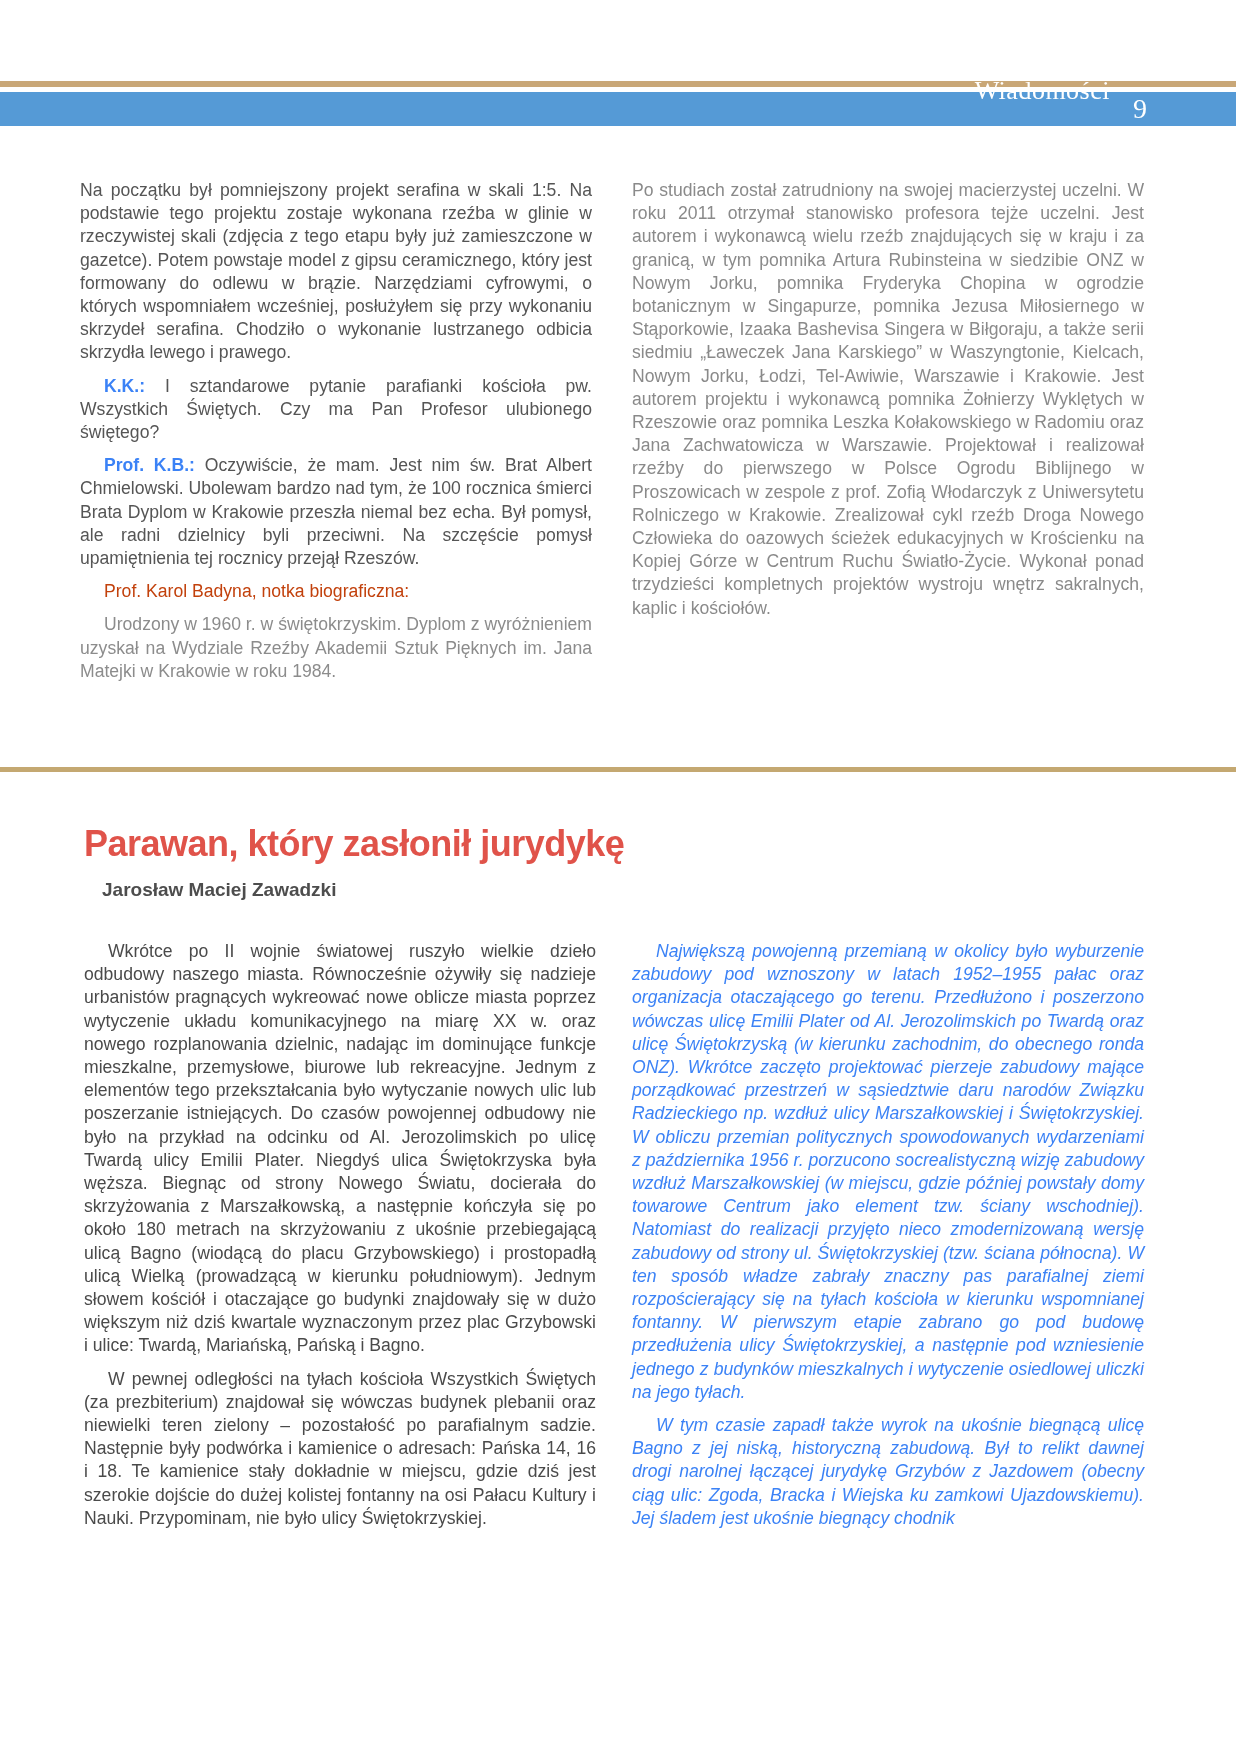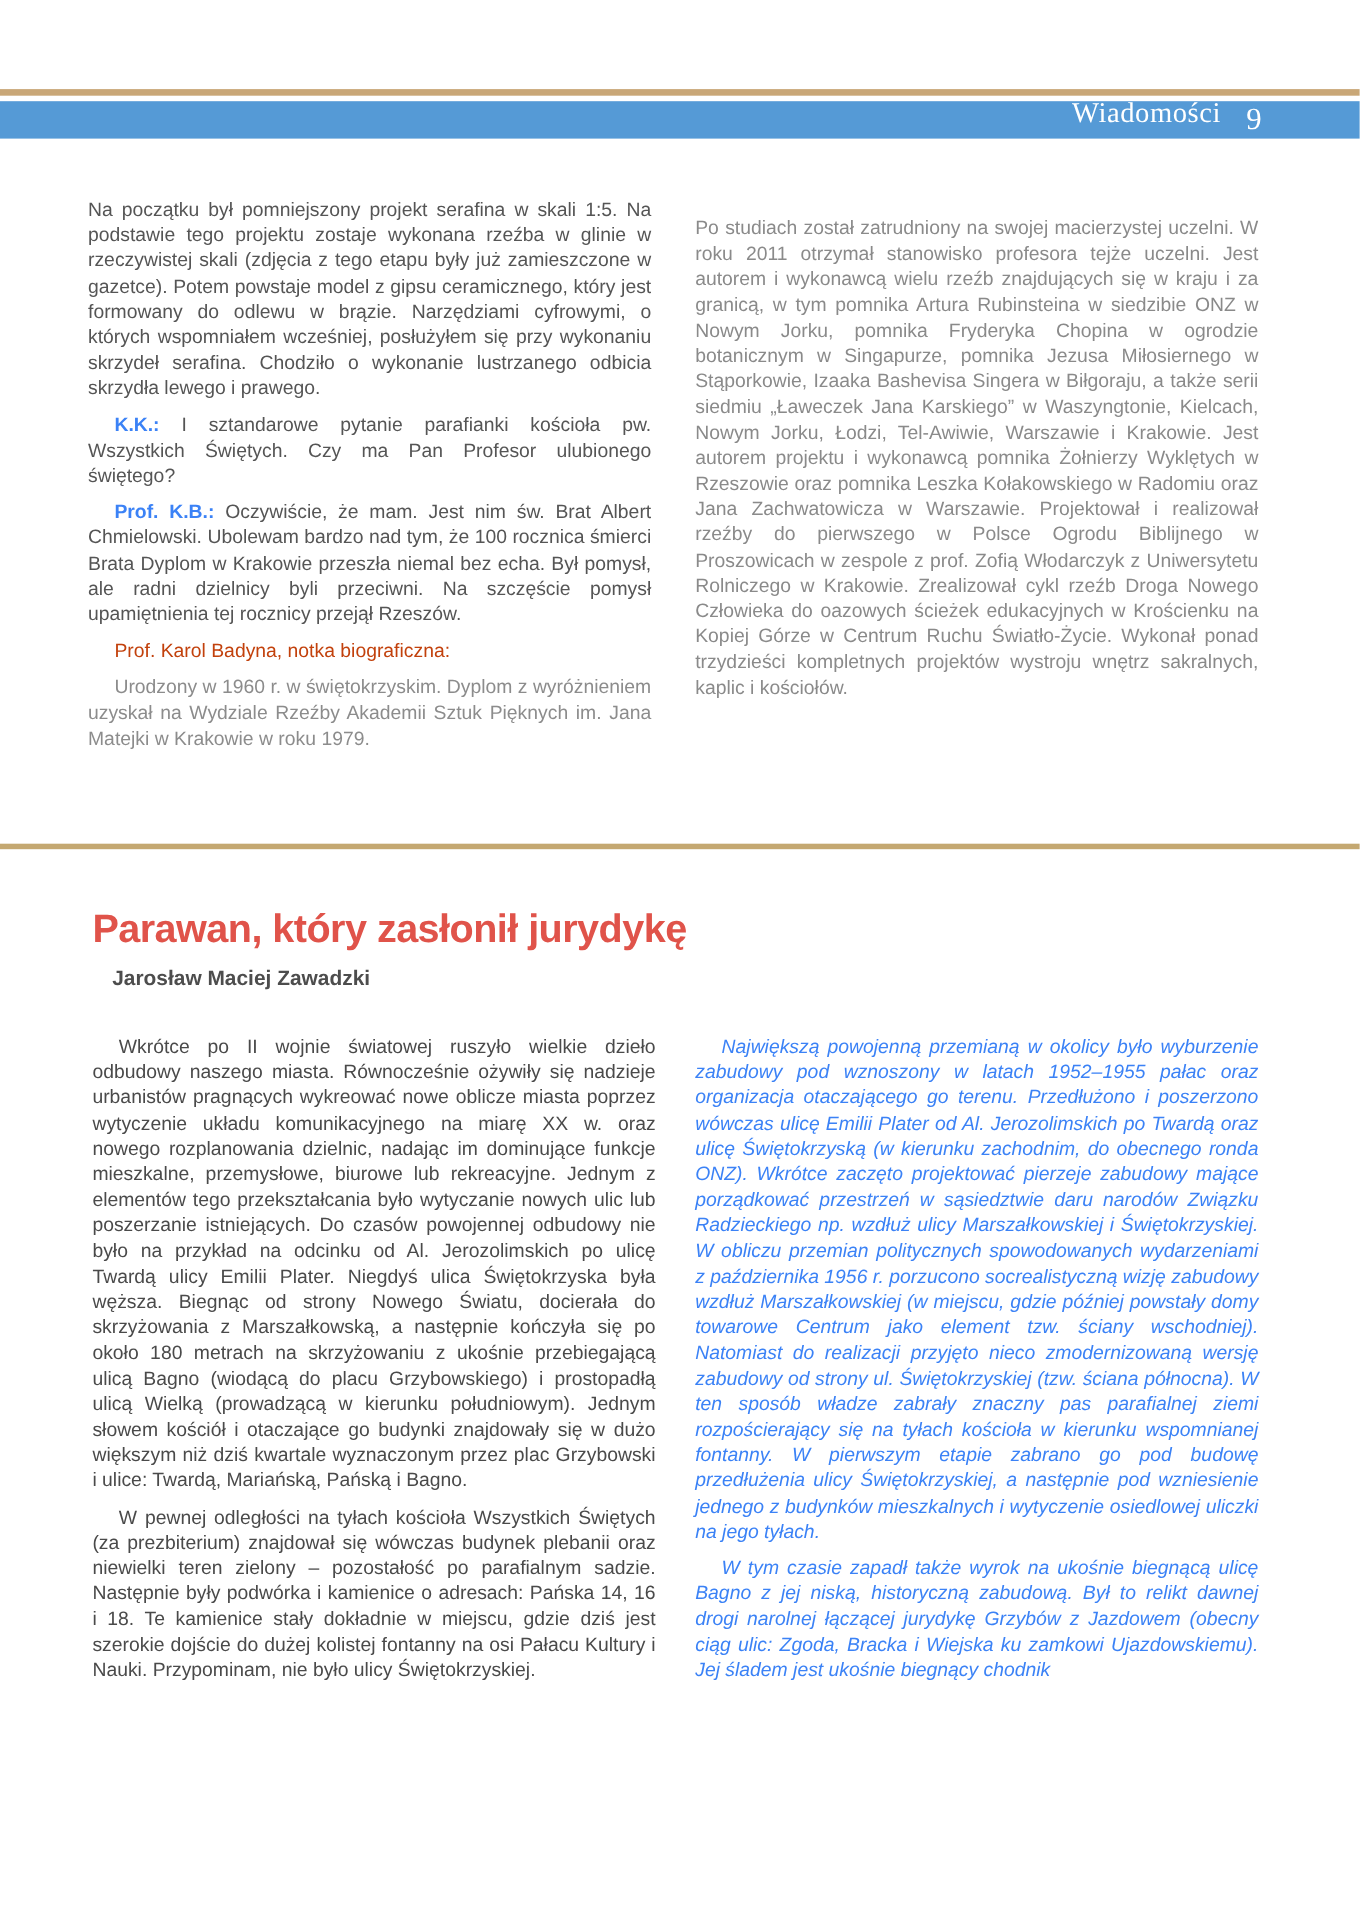--- a/index.html
+++ b/index.html
@@ -1,28 +1,28 @@
 <!DOCTYPE html>
 <html><head>
   <meta charset="utf-8">
   <style>
     html, body { margin: 0; padding: 0; background: #ffffff; }
     body { width: 1240px; height: 1754px; position: relative; overflow: hidden;
            font-family: "Liberation Sans", sans-serif; color: #4a4a4a; }
     .gold-rule-top { position: absolute; left: 0; top: 81px; width: 1236px; height: 6px; background: #c9a777; }
     .header-band { position: absolute; left: 0; top: 92px; width: 1236px; height: 34px; background: #559ad6; }
-    .header-title { position: absolute; right: 130px; top: 88px; font-family: "Liberation Serif", serif;
+    .header-title { position: absolute; right: 130px; top: 76px; font-family: "Liberation Serif", serif;
                     font-size: 26px; color: #ffffff; letter-spacing: 0.5px; }
     .header-page { position: absolute; left: 1133px; top: 93px; font-family: "Liberation Serif", serif;
                    font-size: 28px; color: #ffffff; }
     .col { position: absolute; width: 512px; font-size: 17.6px; line-height: 23.2px; text-align: justify; }
     .col p { margin: 0 0 10px 0; text-indent: 24px; }
     .col p.noindent { text-indent: 0; }
     .top-left { left: 80px; top: 179px; color: #555; }
-    .top-right { left: 632px; top: 196px; color: #8a8a8a; }
+    .top-right { left: 632px; top: 179px; color: #8a8a8a; }
     .gray { color: #8c8c8c; }
     .bio-head { color: #c2410c; }
     b.speaker { color: #3b82f6; font-weight: bold; }
     .gold-rule-mid { position: absolute; left: 0; top: 767px; width: 1236px; height: 5px; background: #c4a871; }
     .article-title { position: absolute; left: 84px; top: 823px; font-size: 36px; font-weight: bold;
                      color: #e0534a; letter-spacing: -0.5px; }
     .article-author { position: absolute; left: 84px; top: 879px; font-size: 19px; font-weight: bold; color: #4d4d4d; margin-left: 18px; }
     .bot-left { left: 84px; top: 940px; color: #4a4a4a; }
     .bot-right { left: 632px; top: 940px; color: #3b82f6; font-style: italic; }
   </style>
@@ -32,21 +32,21 @@
 <div class="gold-rule-top"></div>
 <div class="header-band"></div>
 <div class="header-title">Wiadomości</div>
 <div class="header-page">9</div>
 
 <div class="col top-left">
   <p class="noindent">Na początku był pomniejszony projekt serafina w skali 1:5. Na podstawie tego projektu zostaje wykonana rzeźba w glinie w rzeczywistej skali (zdjęcia z tego etapu były już zamieszczone w gazetce). Potem powstaje model z gipsu ceramicznego, który jest formowany do odlewu w brązie. Narzędziami cyfrowymi, o których wspomniałem wcześniej, posłużyłem się przy wykonaniu skrzydeł serafina. Chodziło o wykonanie lustrzanego odbicia skrzydła lewego i prawego.</p>
   <p><b class="speaker">K.K.:</b><span> I sztandarowe pytanie parafianki kościoła pw. Wszystkich Świętych. Czy ma Pan Profesor ulubionego świętego?</span></p>
   <p><b class="speaker">Prof. K.B.:</b><span> Oczywiście, że mam. Jest nim św. Brat Albert Chmielowski. Ubolewam bardzo nad tym, że 100 rocznica śmierci Brata Dyplom w Krakowie przeszła niemal bez echa. Był pomysł, ale radni dzielnicy byli przeciwni. Na szczęście pomysł upamiętnienia tej rocznicy przejął Rzeszów.</span></p>
   <p class="bio-head">Prof. Karol Badyna, notka biograficzna:</p>
-  <p class="gray">Urodzony w 1960 r. w świętokrzyskim. Dyplom z wyróżnieniem uzyskał na Wydziale Rzeźby Akademii Sztuk Pięknych im. Jana Matejki w Krakowie w roku 1979.</p>
+  <p class="gray">Urodzony w 1960 r. w świętokrzyskim. Dyplom z wyróżnieniem uzyskał na Wydziale Rzeźby Akademii Sztuk Pięknych im. Jana Matejki w Krakowie w roku 1984.</p>
 </div>
 
 <div class="col top-right">
   <p class="noindent">Po studiach został zatrudniony na swojej macierzystej uczelni. W roku 2011 otrzymał stanowisko profesora tejże uczelni. Jest autorem i wykonawcą wielu rzeźb znajdujących się w kraju i za granicą, w tym pomnika Artura Rubinsteina w siedzibie ONZ w Nowym Jorku, pomnika Fryderyka Chopina w ogrodzie botanicznym w Singapurze, pomnika Jezusa Miłosiernego w Stąporkowie, Izaaka Bashevisa Singera w Biłgoraju, a także serii siedmiu „Ławeczek Jana Karskiego” w Waszyngtonie, Kielcach, Nowym Jorku, Łodzi, Tel-Awiwie, Warszawie i Krakowie. Jest autorem projektu i wykonawcą pomnika Żołnierzy Wyklętych w Rzeszowie oraz pomnika Leszka Kołakowskiego w Radomiu oraz Jana Zachwatowicza w Warszawie. Projektował i realizował rzeźby do pierwszego w Polsce Ogrodu Biblijnego w Proszowicach w zespole z prof. Zofią Włodarczyk z Uniwersytetu Rolniczego w Krakowie. Zrealizował cykl rzeźb Droga Nowego Człowieka do oazowych ścieżek edukacyjnych w Krościenku na Kopiej Górze w Centrum Ruchu Światło-Życie. Wykonał ponad trzydzieści kompletnych projektów wystroju wnętrz sakralnych, kaplic i kościołów.</p>
 </div>
 
 <div class="gold-rule-mid"></div>
 
 <div class="article-title">Parawan, który zasłonił jurydykę</div>
 <div class="article-author">Jarosław Maciej Zawadzki</div>

